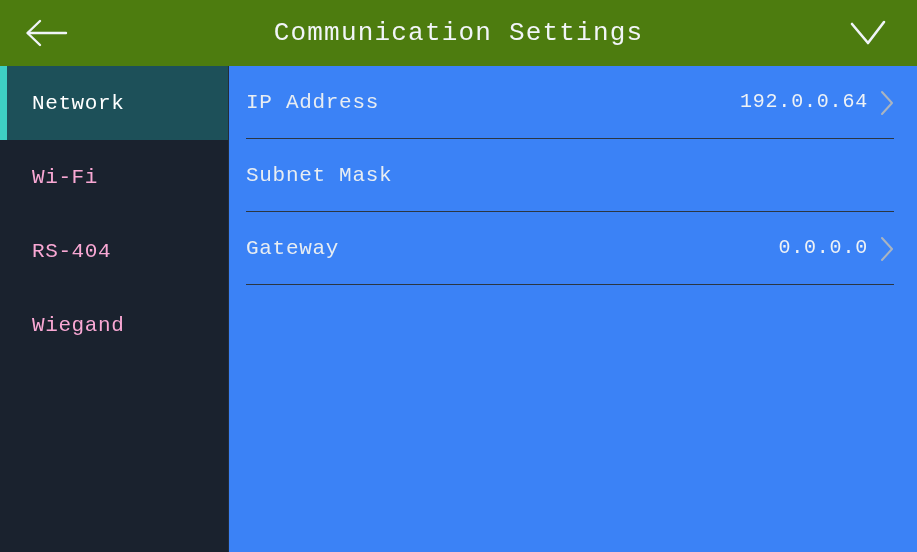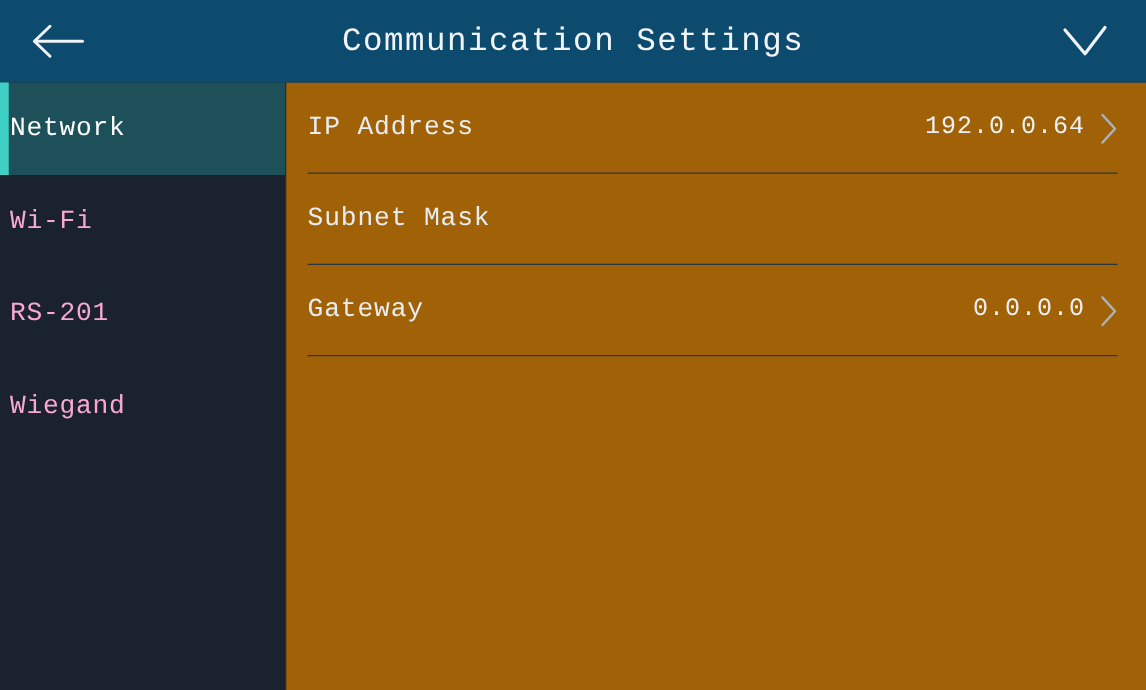--- a/index.html
+++ b/index.html
@@ -21,21 +21,21 @@
     background: #1b2430;
     display: flex;
     flex-direction: column;
   }
 
   
   .header {
     position: relative;
     height: 66px;
     min-height: 66px;
-    background: #0c4a6e;
+    background: #4d7c0f;
     display: flex;
     align-items: center;
     justify-content: center;
     box-sizing: border-box;
   }
   .header-title {
     color: #f2f5f8;
     font-size: 26px;
     letter-spacing: 1.2px;
     font-weight: 400;
@@ -68,21 +68,21 @@
     background: #1a222e;
     border-right: 1px solid #242d3a;
     box-sizing: border-box;
     padding-top: 0;
   }
   .side-item {
     position: relative;
     height: 74px;
     display: flex;
     align-items: center;
-    padding-left: 8px;
+    padding-left: 32px;
     box-sizing: border-box;
     cursor: pointer;
   }
   .side-item .side-label {
     font-size: 21px;
     color: #f9a8d4;
     letter-spacing: 0.6px;
     white-space: nowrap;
   }
   .side-item.active {
@@ -98,21 +98,21 @@
     top: 0;
     bottom: 0;
     width: 7px;
     background: #3ed0c4;
   }
 
   
   .main {
     flex: 1;
     min-width: 0;
-    background: #a16207;
+    background: #3b82f6;
     padding: 0 23px 0 17px;
     box-sizing: border-box;
   }
   .list-row {
     position: relative;
     height: 73px;
     display: flex;
     align-items: center;
     justify-content: space-between;
     padding: 0 0 0 0;
@@ -182,21 +182,21 @@
 
       <div class="side-item active">
         <span class="side-label">Network</span>
       </div>
 
       <div class="side-item">
         <span class="side-label">Wi-Fi</span>
       </div>
 
       <div class="side-item">
-        <span class="side-label">RS-201</span>
+        <span class="side-label">RS-404</span>
       </div>
 
       <div class="side-item">
         <span class="side-label">Wiegand</span>
       </div>
 
     </div>
 
     <div class="main">
 

